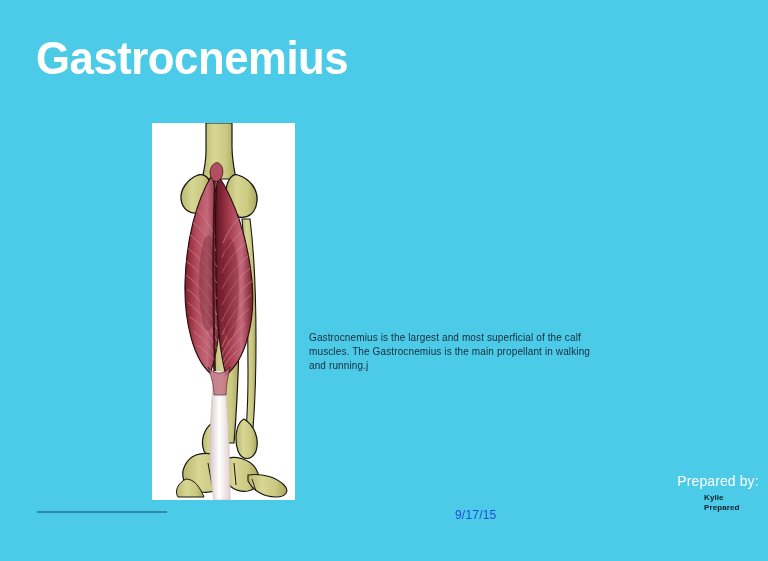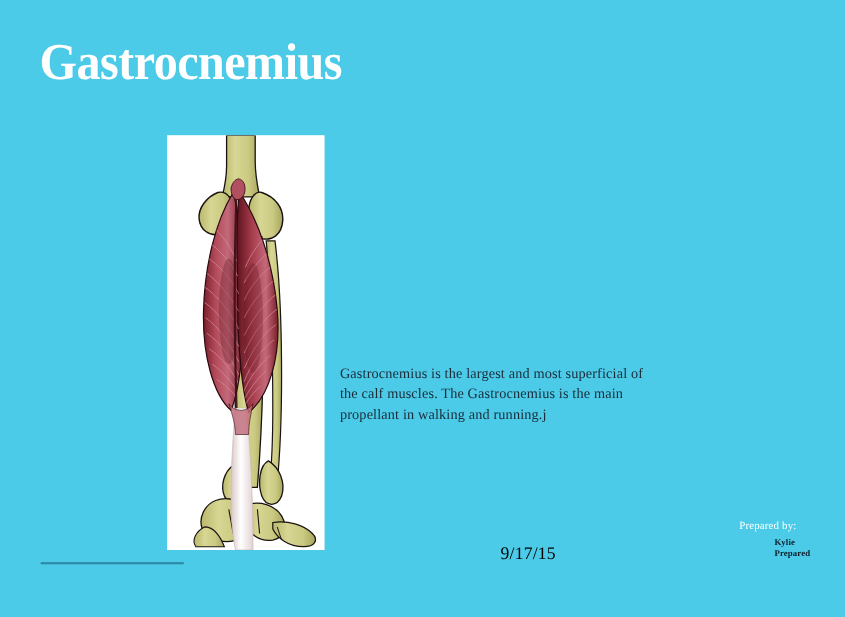--- a/index.html
+++ b/index.html
@@ -13,21 +13,20 @@
     background:#4BCBE8;
     font-family:"Liberation Sans", sans-serif;
     position:relative;
   }
 
   
   .slide {
     position:absolute;
     inset:0;
     background:#4BCBE8;
-    font-family:Liberation Serif, serif;
   }
 
   
   .slide-title {
     position:absolute;
     left:36px;
     top:33px;
     font-size:47px;
     font-weight:bold;
     color:#FFFFFF;
@@ -49,48 +48,49 @@
     overflow:hidden;
   }
   .anatomy-svg { display:block; width:100%; height:100%; }
 
   
   .body-text {
     position:absolute;
     left:309px;
     top:331px;
     width:290px;
-    font-size:13px;
+    font-size:10px;
     line-height:1.42;
     color:#1B2B38;
     letter-spacing:0.12px;
   }
 
   
   .date-text {
     position:absolute;
     left:455px;
-    top:495px;
-    font-size:16px;
-    color:#000000;
+    top:508px;
+    font-size:12px;
+    color:#1d4ed8;
     letter-spacing:0.2px;
   }
 
   
   .prepared-block {
     position:absolute;
     left:672px;
     top:472px;
     width:92px;
   }
   .prepared-label {
-    font-size:10px;
+    font-size:14px;
     color:#FFFFFF;
     letter-spacing:0.1px;
     line-height:1.3;
+    text-align:center;
   }
   .author-name {
     margin-left:32px;
     margin-top:3px;
     font-size:8px;
     font-weight:bold;
     color:#0E1F2B;
     line-height:1.25;
     letter-spacing:0.1px;
   }

